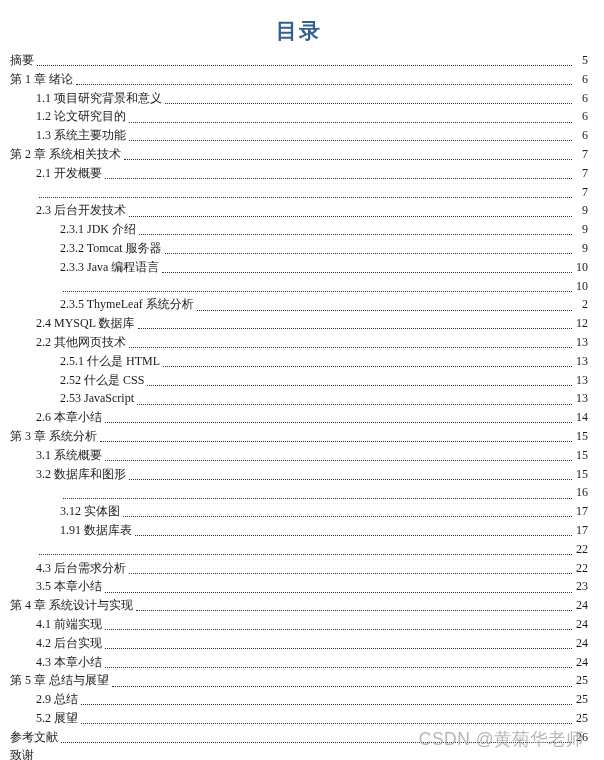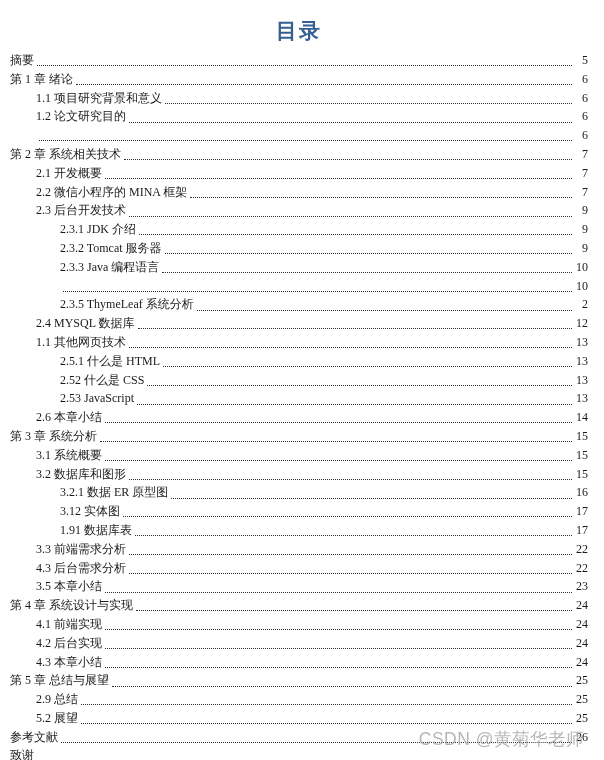--- a/index.html
+++ b/index.html
@@ -98,35 +98,35 @@
         <span class="toc-label">1.1 项目研究背景和意义</span>
         <span class="toc-dots"></span>
         <span class="toc-page">6</span>
       </div>
       <div class="toc-row level-1">
         <span class="toc-label">1.2 论文研究目的</span>
         <span class="toc-dots"></span>
         <span class="toc-page">6</span>
       </div>
       <div class="toc-row level-1">
+        <span class="toc-label">1.3 系统主要功能</span>
         <span class="toc-dots"></span>
         <span class="toc-page">6</span>
       </div>
       <div class="toc-row level-0">
         <span class="toc-label">第 2 章 系统相关技术</span>
         <span class="toc-dots"></span>
         <span class="toc-page">7</span>
       </div>
       <div class="toc-row level-1">
         <span class="toc-label">2.1 开发概要</span>
         <span class="toc-dots"></span>
         <span class="toc-page">7</span>
       </div>
       <div class="toc-row level-1">
-        <span class="toc-label">2.2 微信小程序的 MINA 框架</span>
         <span class="toc-dots"></span>
         <span class="toc-page">7</span>
       </div>
       <div class="toc-row level-1">
         <span class="toc-label">2.3 后台开发技术</span>
         <span class="toc-dots"></span>
         <span class="toc-page">9</span>
       </div>
       <div class="toc-row level-2">
         <span class="toc-label">2.3.1 JDK 介绍</span>
@@ -151,21 +151,21 @@
         <span class="toc-label">2.3.5 ThymeLeaf 系统分析</span>
         <span class="toc-dots"></span>
         <span class="toc-page">2</span>
       </div>
       <div class="toc-row level-1">
         <span class="toc-label">2.4 MYSQL 数据库</span>
         <span class="toc-dots"></span>
         <span class="toc-page">12</span>
       </div>
       <div class="toc-row level-1">
-        <span class="toc-label">1.1 其他网页技术</span>
+        <span class="toc-label">2.2 其他网页技术</span>
         <span class="toc-dots"></span>
         <span class="toc-page">13</span>
       </div>
       <div class="toc-row level-2">
         <span class="toc-label">2.5.1 什么是 HTML</span>
         <span class="toc-dots"></span>
         <span class="toc-page">13</span>
       </div>
       <div class="toc-row level-2">
         <span class="toc-label">2.52 什么是 CSS</span>
@@ -191,36 +191,34 @@
         <span class="toc-label">3.1 系统概要</span>
         <span class="toc-dots"></span>
         <span class="toc-page">15</span>
       </div>
       <div class="toc-row level-1">
         <span class="toc-label">3.2 数据库和图形</span>
         <span class="toc-dots"></span>
         <span class="toc-page">15</span>
       </div>
       <div class="toc-row level-2">
-        <span class="toc-label">3.2.1 数据 ER 原型图</span>
         <span class="toc-dots"></span>
         <span class="toc-page">16</span>
       </div>
       <div class="toc-row level-2">
         <span class="toc-label">3.12 实体图</span>
         <span class="toc-dots"></span>
         <span class="toc-page">17</span>
       </div>
       <div class="toc-row level-2">
         <span class="toc-label">1.91 数据库表</span>
         <span class="toc-dots"></span>
         <span class="toc-page">17</span>
       </div>
       <div class="toc-row level-1">
-        <span class="toc-label">3.3 前端需求分析</span>
         <span class="toc-dots"></span>
         <span class="toc-page">22</span>
       </div>
       <div class="toc-row level-1">
         <span class="toc-label">4.3 后台需求分析</span>
         <span class="toc-dots"></span>
         <span class="toc-page">22</span>
       </div>
       <div class="toc-row level-1">
         <span class="toc-label">3.5 本章小结</span>

